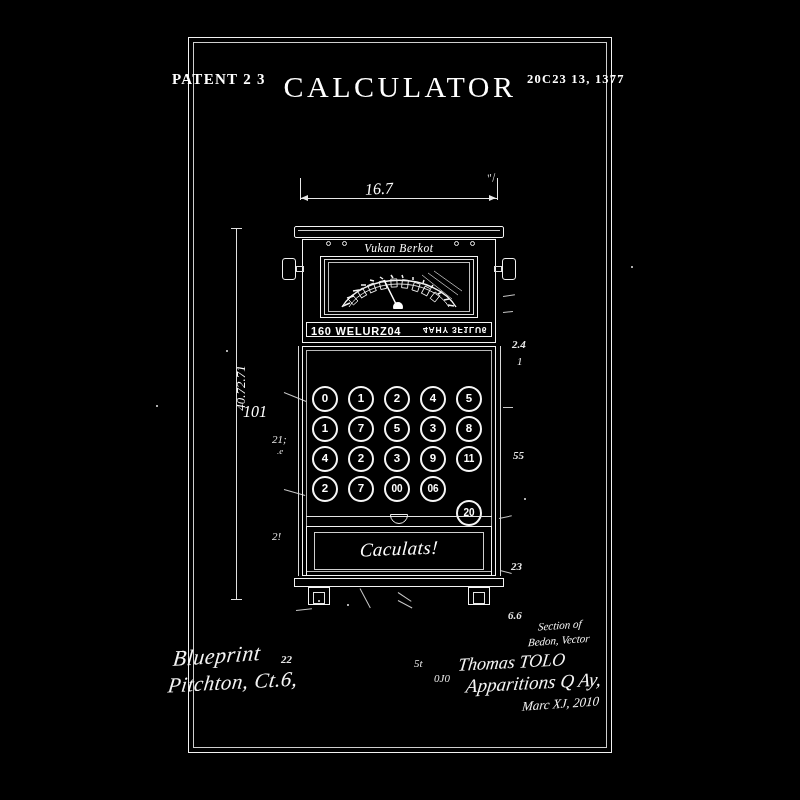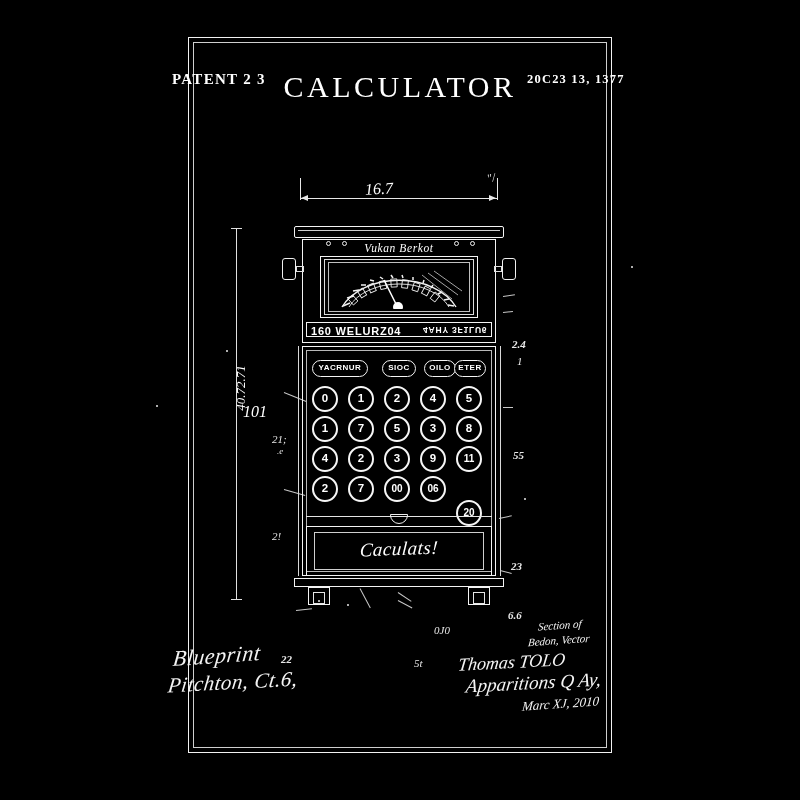--- a/index.html
+++ b/index.html
@@ -412,21 +412,21 @@
   <div class="callout" style="left:513px;top:401px;font-weight:700;">55</div>
   <div class="callout" style="left:511px;top:512px;font-weight:700;">23</div>
   <div class="callout" style="left:508px;top:561px;font-weight:700;text-align:center;">6.6</div>
   <div class="leader" style="left:503px;top:296px;width:12px;transform:rotate(-8deg);"></div>
   <div class="leader" style="left:503px;top:312px;width:10px;transform:rotate(-6deg);"></div>
   <div class="leader" style="left:503px;top:407px;width:10px;"></div>
   <div class="leader" style="left:499px;top:518px;width:13px;transform:rotate(-12deg);"></div>
   <div class="leader" style="left:500px;top:570px;width:12px;transform:rotate(14deg);"></div>
 
   <div class="callout" style="left:281px;top:605px;font-weight:700;">22</div>
-  <div class="callout" style="left:412px;top:576px;padding-left:22px;">0J0</div>
+  <div class="callout" style="left:412px;top:624px;padding-left:22px;">0J0</div>
   <div class="callout" style="left:414px;top:609px;">5t</div>
   <div class="leader" style="left:296px;top:610px;width:16px;transform:rotate(-6deg);"></div>
   <div class="leader" style="left:398px;top:592px;width:16px;transform:rotate(34deg);"></div>
   <div class="leader" style="left:398px;top:600px;width:16px;transform:rotate(28deg);"></div>
   <div class="leader" style="left:360px;top:588px;width:22px;transform:rotate(62deg);"></div>
 
   <div class="device">
 
     <div class="top-cap"></div>
     <div class="top-cap-inner"></div>
@@ -495,26 +495,20 @@
 
     <div class="label-strip"></div>
     <div class="strip-txt-l">160 WELURZ04</div>
     <div class="strip-txt-r">4AHY 3F1LU6</div>
 
     <div class="lower-body"></div>
     <div class="lower-body-inner"></div>
     <div class="rail" style="left:14px;top:120px;height:230px;"></div>
     <div class="rail" style="left:216px;top:120px;height:230px;"></div>
 
-    <div class="fn-row">
-      <div class="fn-btn" style="left:0px;width:56px;">YACRNUR</div>
-      <div class="fn-btn" style="left:70px;width:34px;">SIOC</div>
-      <div class="fn-btn" style="left:112px;width:32px;">OILO</div>
-      <div class="fn-btn" style="left:142px;width:32px;">ETER</div>
-    </div>
 
     <div class="keypad">
       <div class="key-row">
         <div class="key" style="left:0px;">0</div>
         <div class="key" style="left:36px;">1</div>
         <div class="key" style="left:72px;">2</div>
         <div class="key" style="left:108px;">4</div>
         <div class="key" style="left:144px;">5</div>
       </div>
       <div class="key-row">

